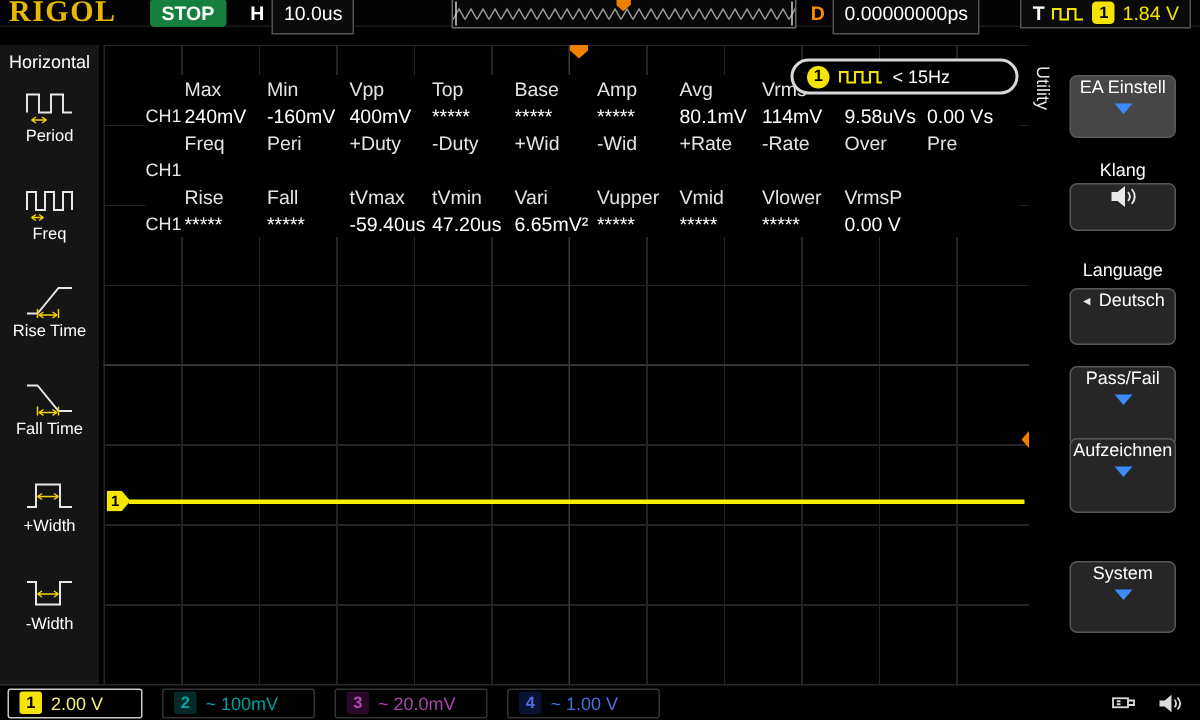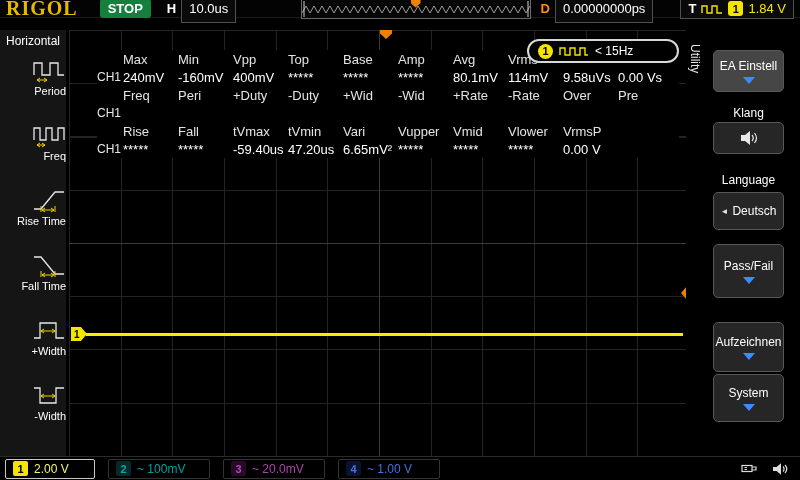--- a/index.html
+++ b/index.html
@@ -30,21 +30,21 @@
   .t-label { font-size:13px; font-weight:bold; color:#fff; }
   .trig-chip { width:15px; height:15px; border-radius:3px; background:#f5e400; color:#000;
                font-size:11px; font-weight:bold; display:flex; align-items:center; justify-content:center; }
   .trig-level { font-size:13px; color:#f5e400; }
 
   
   .left-sidebar { position:absolute; left:0; top:30px; width:66px; height:426px;
                   background:#151515; display:flex; flex-direction:column; align-items:center; }
   .ls-title { font-size:12px; color:#fff; margin:4px 0 3px; }
   .ls-item { width:100%; height:65px; display:flex; flex-direction:column;
-             align-items:flex-end; justify-content:flex-start; cursor:default; }
+             align-items:center; justify-content:flex-start; cursor:default; }
   .ls-item svg { margin-top:5px; }
   .ls-label { font-size:11px; color:#fff; margin-top:1px; white-space:nowrap; }
 
   
   .display { position:absolute; left:69px; top:30px; width:620px; height:426px; background:#000;
     background-image:
       linear-gradient(to right,#3a3a3a,#3a3a3a),
       linear-gradient(to bottom,#3a3a3a,#3a3a3a),
       repeating-linear-gradient(to right,#242424 0,#242424 1px,transparent 1px,transparent 51.67px),
       repeating-linear-gradient(to bottom,#242424 0,#242424 1px,transparent 1px,transparent 53.25px);
@@ -75,21 +75,21 @@
                  font-weight:bold; display:flex; align-items:center; justify-content:flex-end; padding-right:3px; }
   .htrig-top-marker { position:absolute; left:311px; top:0; width:12px; height:9px; background:#f08000;
                       clip-path:polygon(0 0,100% 0,100% 40%,50% 100%,0 40%); }
 
   
   .right-sidebar { position:absolute; left:686px; top:30px; width:114px; height:426px; background:#000; }
   .utility-tab { position:absolute; left:2px; top:14px; writing-mode:vertical-rl;
                  font-size:12px; color:#e8e8e8; }
   .menu-btn { position:absolute; left:27px; width:71px; background:#262626; border:1px solid #585858;
               border-radius:5px; color:#fff; font-size:12px; display:flex; flex-direction:column;
-              align-items:center; justify-content:center; gap:4px; text-align:center; cursor:default; }
+              align-items:center; gap:4px; text-align:center; cursor:default; }
   .menu-btn.selected { background:#464646; }
   .menu-label-plain { position:absolute; left:27px; width:71px; text-align:center;
                       font-size:12px; color:#fff; }
   .down-arrow { width:0; height:0; border-left:6px solid transparent;
                 border-right:6px solid transparent; border-top:7px solid #3c8cff; }
   .lang-row { display:flex; align-items:center; gap:4px; }
   .lang-prev { font-size:8px; color:#e8e8e8; }
 
   
   .bottombar { position:absolute; left:0; top:456px; width:800px; height:24px; background:#000;
@@ -320,21 +320,21 @@
         <span class="lang-prev">◄</span>
         <span>Deutsch</span>
       </span>
     </div>
 
     <div class="menu-btn" style="top:214px; height:54px;">
       <span>Pass/Fail</span>
       <span class="down-arrow"></span>
     </div>
 
-    <div class="menu-btn" style="top:292px; height:50px;">
+    <div class="menu-btn" style="top:262px; height:50px;">
       <span>Aufzeichnen</span>
       <span class="down-arrow"></span>
     </div>
 
     <div class="menu-btn" style="top:344px; height:48px;">
       <span>System</span>
       <span class="down-arrow"></span>
     </div>
   </div>
 

